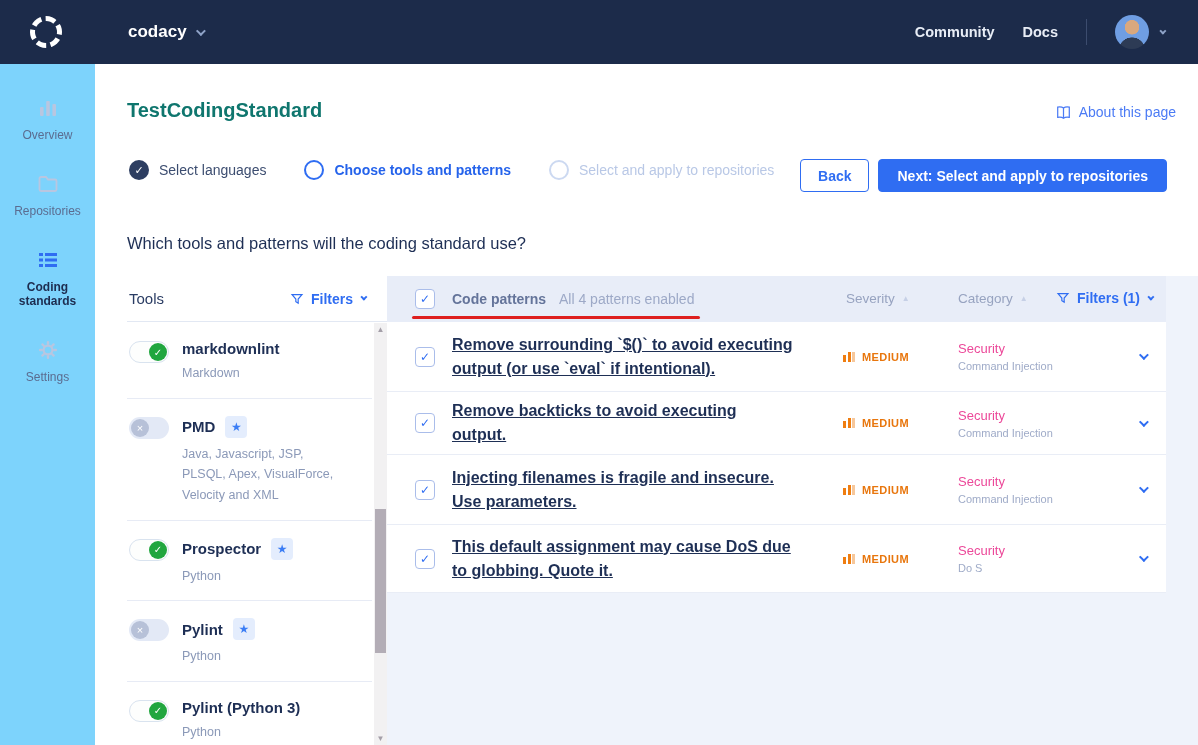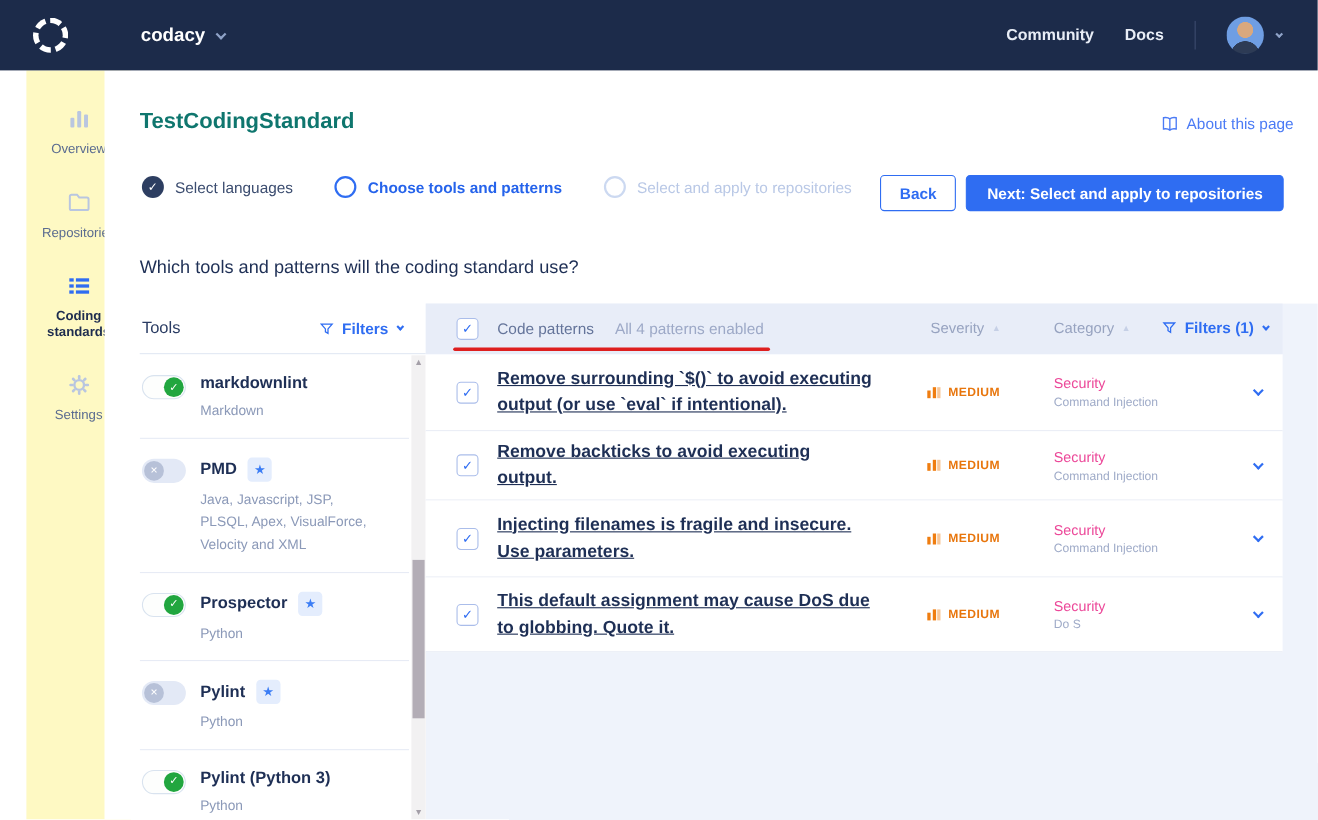--- a/index.html
+++ b/index.html
@@ -19,22 +19,22 @@
             background:
               radial-gradient(circle at 50% 36%, #d9a87e 0 7px, rgba(0,0,0,0) 7.5px),
               radial-gradient(circle at 50% 105%, #2d3b55 0 13px, rgba(0,0,0,0) 13.5px),
               #6f9ee3; }
   .chev { display:inline-block; width:7px; height:7px; border-right:2px solid currentColor;
           border-bottom:2px solid currentColor; transform:rotate(45deg) translateY(-2px); }
   .chev.small { width:5px; height:5px; }
   .topnav .chev { color:#8fa3c8; }
 
   
-  .sidebar { position:absolute; left:0; top:64px; width:95px; height:681px; background:#fef9c3;
-             display:flex; flex-direction:column; align-items:center; padding-top:32px; gap:30px;margin-left:24px; }
+  .sidebar { position:absolute; left:0; top:64px; width:95px; height:681px; background:#7dd3fc;
+             display:flex; flex-direction:column; align-items:center; padding-top:32px; gap:30px; }
   .side-item { display:flex; flex-direction:column; align-items:center; gap:8px; cursor:pointer;
                color:#5b6c90; font-size:12px; text-align:center; width:86px; }
   .side-item svg { color:#b9c6e0; }
   .side-item.active { color:#1d2c4f; font-weight:bold; }
   .side-item.active svg { color:#2f6df2; }
 
   
   .content { position:absolute; left:95px; top:64px; width:1103px; height:681px; background:#fff; }
   .page-title { position:absolute; left:32px; top:35px; font-size:20px; font-weight:bold; color:#0f766e; }
   .about-link { position:absolute; right:22px; top:40px; color:#4b7bf5; font-size:14px;
@@ -93,21 +93,21 @@
   .tscroll .arrow.up { top:0; }
   .tscroll .arrow.down { bottom:0; }
   .tscroll .thumb { position:absolute; left:1px; width:11px; top:186px; height:144px; background:#b3adb6; cursor:pointer; }
 
   
   .patterns-panel { position:absolute; left:292px; top:212px; width:779px; }
   .patterns-header { position:relative; height:46px; background:#e8edf8; }
   .ph-checkbox { position:absolute; left:28px; top:13px; }
   .checkbox { width:20px; height:20px; border:1px solid #aabdea; border-radius:4px; background:#fff;
               color:#2f6df2; font-size:12px; display:flex; align-items:center; justify-content:center; cursor:pointer; }
-  .ph-title { position:absolute; left:65px; top:15px; font-size:14px; font-weight:normal; color:#64749a; }
+  .ph-title { position:absolute; left:65px; top:15px; font-size:14px; font-weight:bold; color:#64749a; }
   .ph-sub { position:absolute; left:172px; top:15px; font-size:14px; color:#9da9c7; }
   .ph-col { position:absolute; top:15px; font-size:13.5px; color:#97a3c0; display:flex; align-items:center; gap:7px; cursor:pointer; }
   .ph-col .tri { color:#c6d0e6; font-size:8px; }
   .ph-severity { left:459px; }
   .ph-category { left:571px; }
   .ph-filters { position:absolute; right:14px; top:14px; }
   .red-underline { position:absolute; left:25px; top:40px; width:288px; height:3px; background:#de1f1f; border-radius:2px; }
 
   .pattern-row { display:grid; grid-template-columns:65px 371px 115px 180px 48px; align-items:center;
                  background:#fff; border-bottom:1px solid #e9edf6; }

